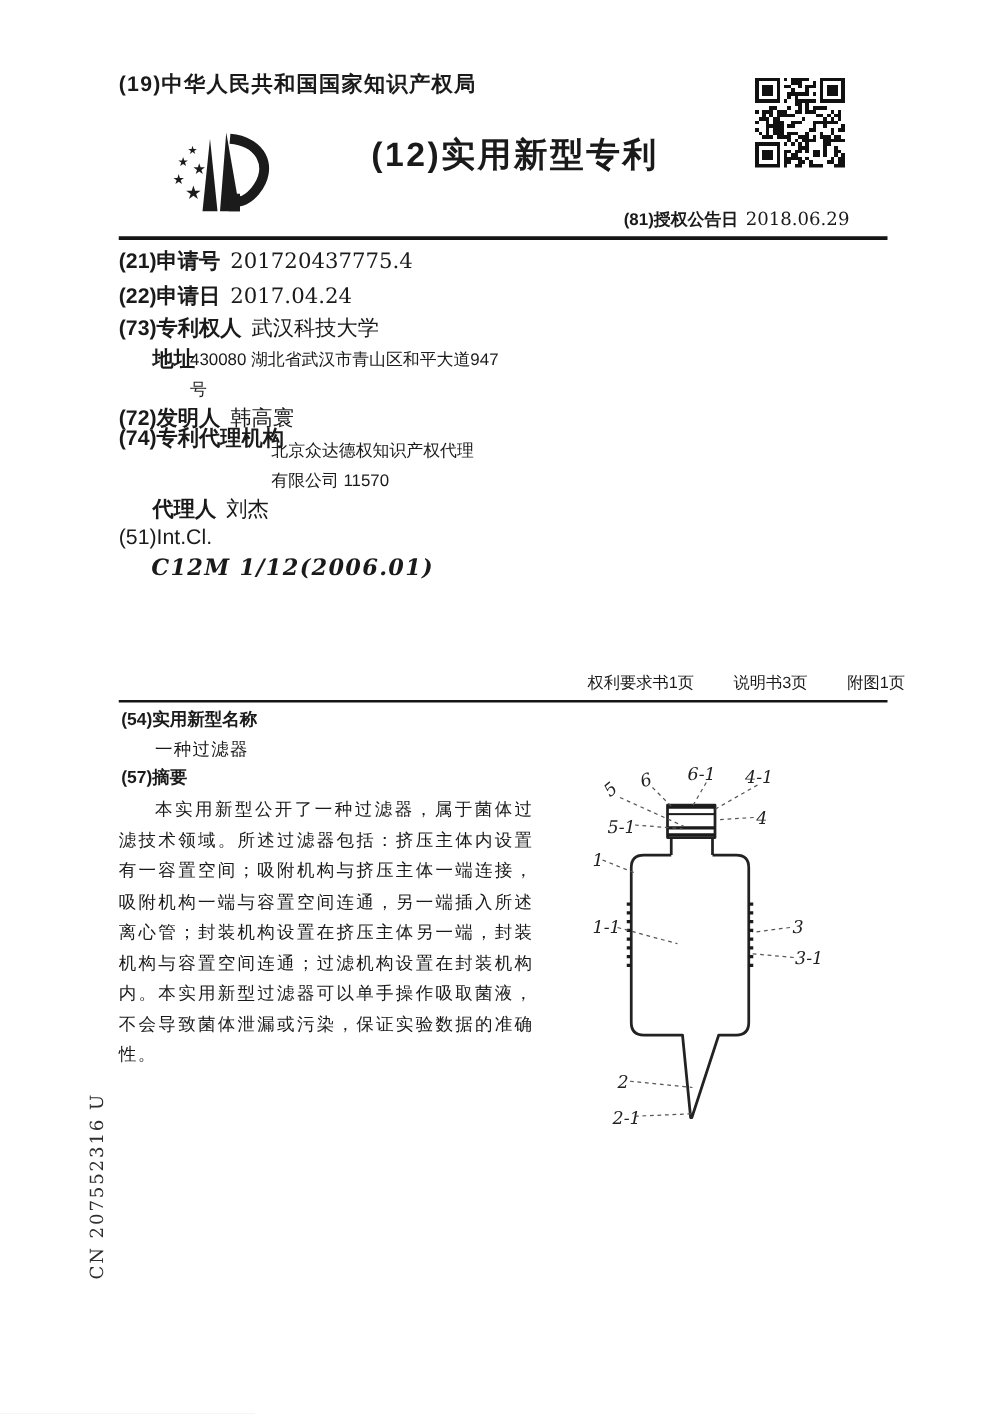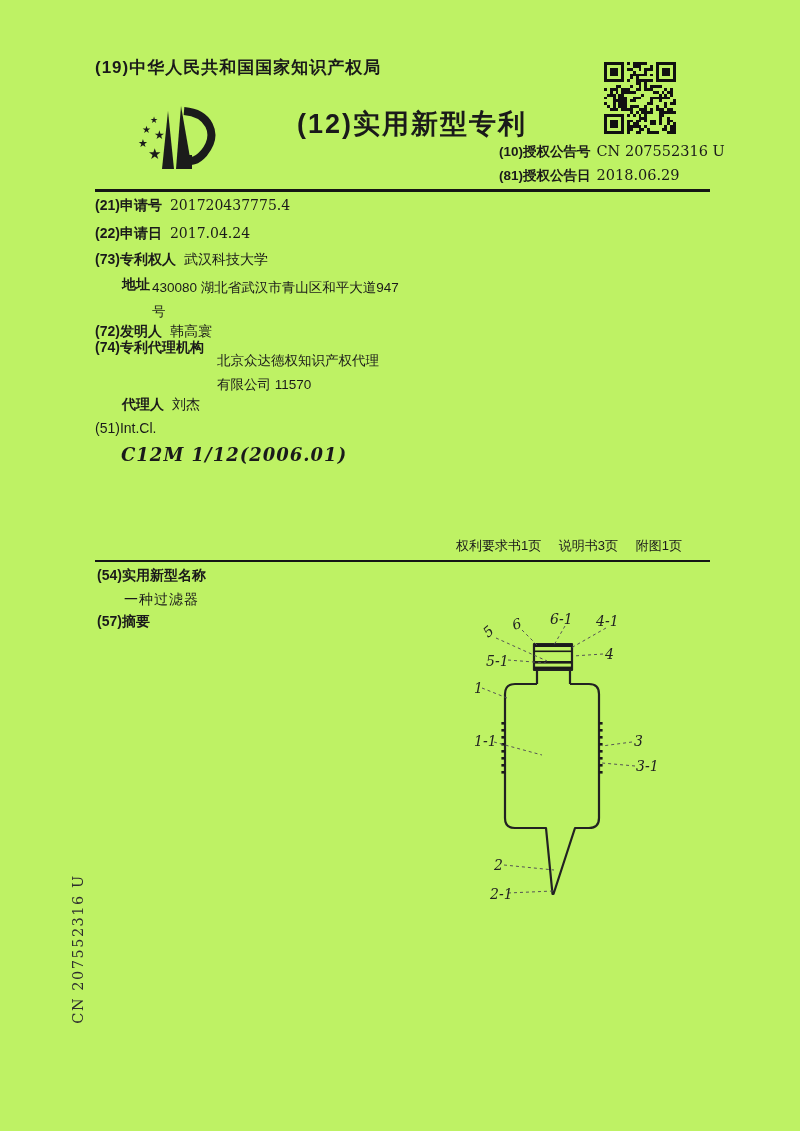--- a/index.html
+++ b/index.html
@@ -1,34 +1,34 @@
 <!DOCTYPE html>
 <html><head>
 <meta charset="utf-8">
 <style>
   html,body{margin:0;padding:0;background:#e8e8e8;}
   .page{
-    position:relative;width:800px;height:1131px;background:#bef264;
+    position:relative;width:800px;height:1131px;background:#ffffff;
     font-family:"Liberation Sans",sans-serif;color:#1a1a1a;overflow:hidden;
     margin:0 auto;
   }
   .abs{position:absolute;}
   .lbl{font-weight:bold;}
   .num{font-family:"DejaVu Serif",serif;}
   .office{font-size:17px;font-weight:bold;letter-spacing:1px;}
   .doctype{font-size:27px;font-weight:bold;letter-spacing:2px;}
   .pubrow{font-size:13.5px;white-space:nowrap;}
   .pubrow .val{font-family:"DejaVu Serif",serif;font-size:14.5px;margin-left:6px;}
   .rule{background:#151515;}
-  .brow{font-size:14px;white-space:nowrap;}
+  .brow{font-size:17px;white-space:nowrap;}
   .brow .val{margin-left:8px;}
   .wrapval{font-size:13.5px;line-height:24px;}
   .intcl{font-family:"DejaVu Serif",serif;font-style:italic;font-weight:bold;font-size:18px;letter-spacing:1px;}
   .pagesinfo{font-size:13px;}
-  .pagesinfo span{margin-right:14px;}
+  .pagesinfo span{margin-right:14px;margin-left:14px;}
   .sec-lbl{font-size:14px;font-weight:bold;}
   .sec-val{font-size:14px;letter-spacing:1px;}
   .abstract{
     width:332px;font-size:14px;line-height:24.5px;letter-spacing:1.3px;
     text-align:justify;text-justify:inter-character;text-indent:29px;
   }
   .sidecode{
     width:150px;text-align:center;transform:rotate(-90deg);
     font-family:"DejaVu Serif",serif;font-size:14.5px;letter-spacing:1.5px;color:#2e2e2e;
     white-space:nowrap;
@@ -271,23 +271,20 @@
       <rect x="23" y="24" width="1" height="1"></rect>
       <rect x="24" y="24" width="1" height="1"></rect>
       <rect x="0.5" y="0.5" width="6" height="6" fill="none" stroke="#111" stroke-width="1"></rect>
       <rect x="2" y="2" width="3" height="3"></rect>
       <rect x="18.5" y="0.5" width="6" height="6" fill="none" stroke="#111" stroke-width="1"></rect>
       <rect x="20" y="2" width="3" height="3"></rect>
       <rect x="0.5" y="18.5" width="6" height="6" fill="none" stroke="#111" stroke-width="1"></rect>
       <rect x="2" y="20" width="3" height="3"></rect>
     </svg>
 
-  <div class="abs pubrow" style="left:499px;top:143px;">
-    <span class="lbl">(10)授权公告号</span><span class="val">CN 207552316 U</span>
-  </div>
   <div class="abs pubrow" style="left:499px;top:167px;">
     <span class="lbl">(81)授权公告日</span><span class="val">2018.06.29</span>
   </div>
 
   <div class="abs rule" style="left:95px;top:189px;width:615px;height:2.5px;"></div>
 
   <div class="abs brow" style="left:95px;top:197px;">
     <span class="lbl">(21)申请号</span><span class="val num">201720437775.4</span>
   </div>
   <div class="abs brow" style="left:95px;top:225px;">
@@ -316,20 +313,21 @@
     <span>权利要求书1页</span>
     <span>说明书3页</span>
     <span>附图1页</span>
   </div>
 
   <div class="abs rule" style="left:95px;top:560px;width:615px;height:2px;"></div>
 
   <div class="abs sec-lbl" style="left:97px;top:567px;">(54)实用新型名称</div>
   <div class="abs sec-val" style="left:124px;top:591px;">一种过滤器</div>
   <div class="abs sec-lbl" style="left:97px;top:613px;">(57)摘要</div>
+  <div class="abs abstract" style="left:95px;top:635px;">本实用新型公开了一种过滤器，属于菌体过滤技术领域。所述过滤器包括：挤压主体内设置有一容置空间；吸附机构与挤压主体一端连接，吸附机构一端与容置空间连通，另一端插入所述离心管；封装机构设置在挤压主体另一端，封装机构与容置空间连通；过滤机构设置在封装机构内。本实用新型过滤器可以单手操作吸取菌液，不会导致菌体泄漏或污染，保证实验数据的准确性。</div>
 
   <svg class="abs" style="left:450px;top:600px;" width="240" height="300" viewBox="0 0 240 300">
     <g stroke="#222" fill="none" stroke-width="2.2" stroke-linejoin="round">
 
       <rect x="84" y="44" width="38" height="26"></rect>
 
       <path d="M87,70 L87,84 M120,70 L120,84"></path>
 
       <path d="M87,84 L65,84 Q55,84 55,94 L55,218 Q55,228 65,228 L96,228 L102.5,294 L103.5,294 L125,228 L139,228 Q149,228 149,218 L149,94 Q149,84 139,84 L120,84"></path>
     </g>

